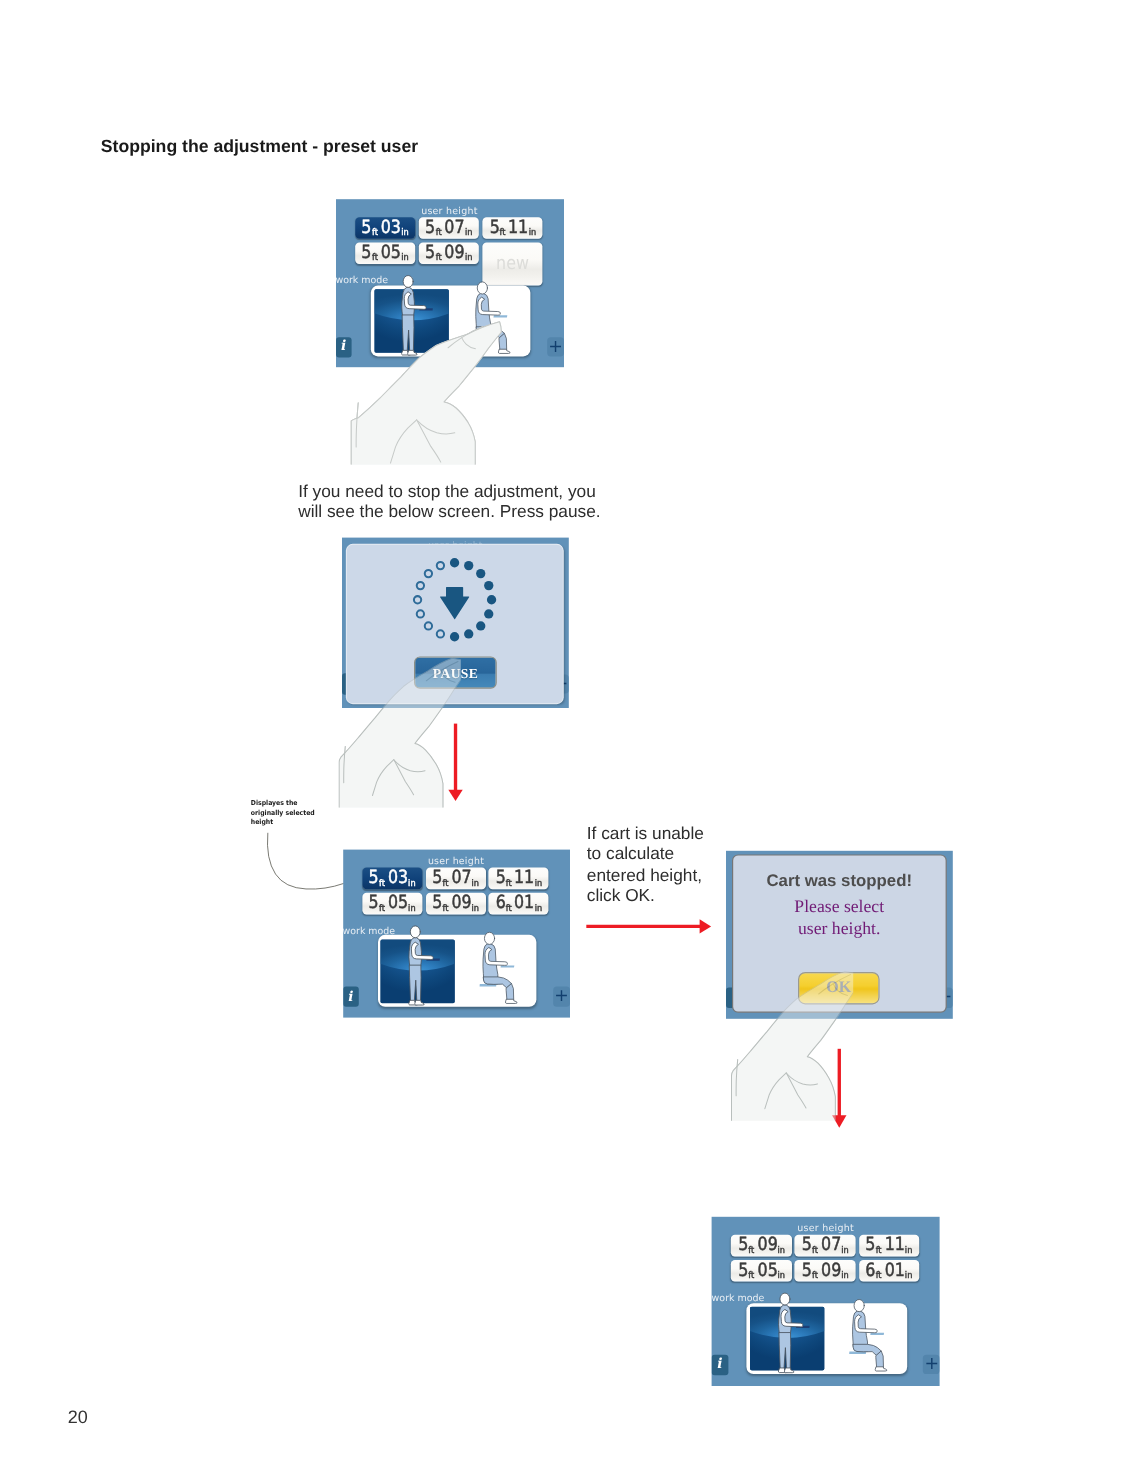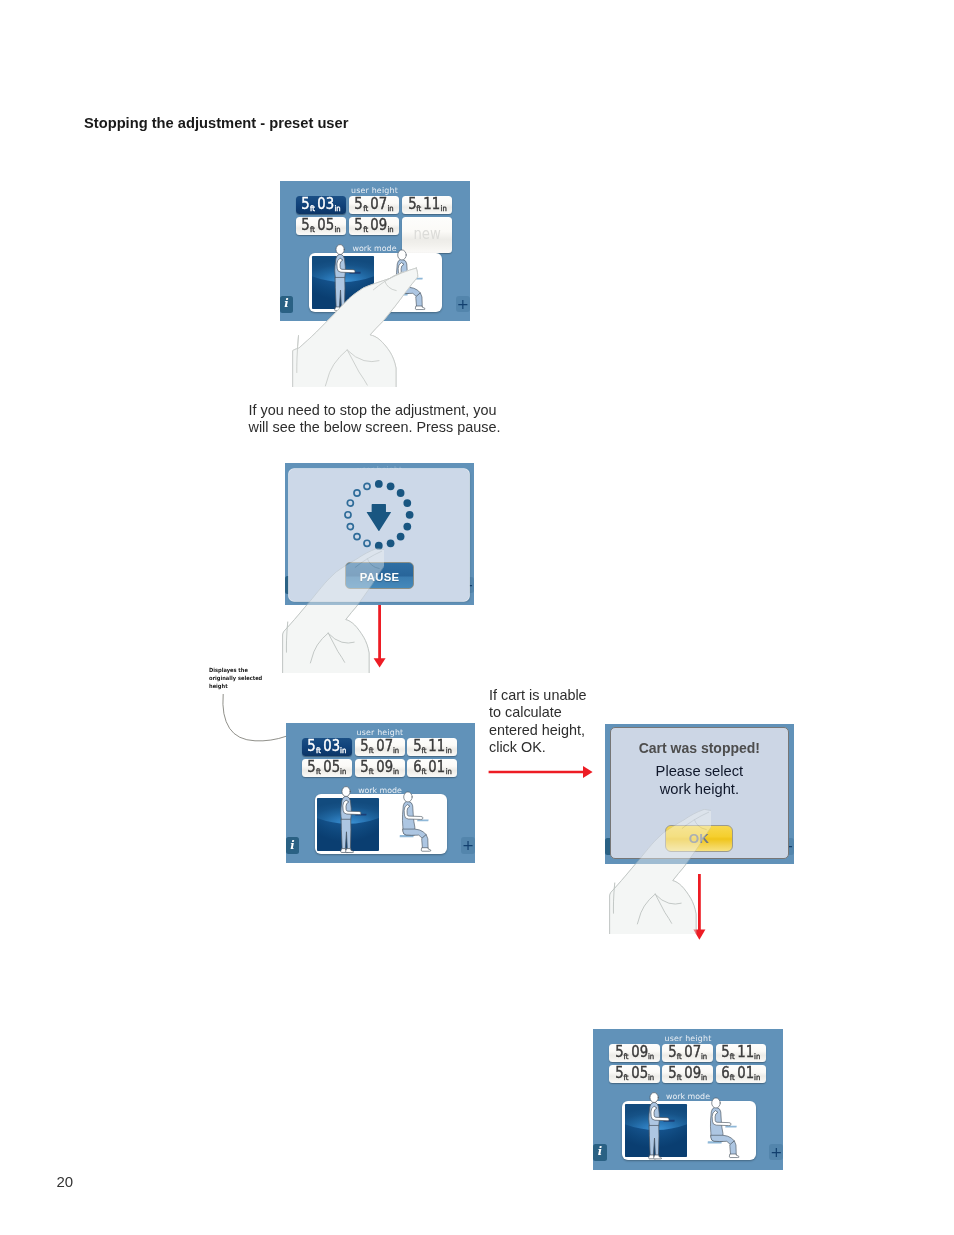--- a/index.html
+++ b/index.html
@@ -4,59 +4,59 @@
 <style>
   html,body{margin:0;padding:0;}
   body{width:954px;height:1235px;background:#fff;font-family:"Liberation Sans",sans-serif;position:relative;overflow:hidden;}
   .page{position:absolute;left:0;top:0;width:954px;height:1235px;}
   .abs{position:absolute;}
   h1.title{position:absolute;left:84px;top:78px;margin:0;font-size:17.5px;font-weight:bold;color:#aab824;letter-spacing:0.1px;}
   .subtitle{position:absolute;left:84px;top:115px;margin:0;font-size:14.7px;font-weight:bold;color:#1a1a1a;}
   .body-text{position:absolute;font-size:14.4px;color:#2d2d2d;line-height:17.4px;}
 
   
-  .screen{position:absolute;background:#6192b9;overflow:hidden;margin-top:15px;}
+  .screen{position:absolute;background:#6192b9;overflow:hidden;}
   .screen .uh-label{position:absolute;left:0;right:0;text-align:center;color:#e8eef4;
      font-family:"DejaVu Sans",sans-serif;font-weight:400;letter-spacing:0.2px;}
   .btn-grid{position:absolute;display:flex;flex-wrap:wrap;}
   .hbtn{box-sizing:border-box;display:flex;align-items:center;justify-content:center;
      border-radius:3.5px;position:relative;}
   .hbtn.off{background:linear-gradient(180deg,#fdfdfc 0%,#fbfaf7 40%,#edecE8 62%,#f2f1ed 78%,#fbfaf8 100%);
      box-shadow:0 1px 1.2px rgba(0,0,0,0.3);color:#3b3b3b;}
   .hbtn.on{background:linear-gradient(180deg,#1b4f85 0%,#10427a 50%,#0c3566 100%);
      box-shadow:0 1px 1px rgba(0,0,0,0.35);color:#ffffff;}
   .hbtn .ft,.hbtn .inn{font-size:0.50em;font-weight:400;align-self:flex-end;margin-bottom:0.17em;-webkit-text-stroke:0.35px currentColor;}
   .hbtn .big{font-weight:400;font-family:"DejaVu Sans",sans-serif;font-stretch:condensed;line-height:1;transform:scaleX(0.97);transform-origin:center;-webkit-text-stroke:0.4px currentColor;}
   .hbtn .ft,.hbtn .inn{font-family:"DejaVu Sans",sans-serif;font-stretch:condensed;line-height:1;}
   .hbtn .newtxt{-webkit-text-stroke:0;font-weight:400;}
   .hbtn.muted{color:#dcdcd9;-webkit-text-stroke:0 currentColor;}
-  .wm-label{position:absolute;left:0;right:0;text-align:center;color:#e8eef4;
+  .wm-label{position:absolute;left:0;right:0;text-align:left;color:#e8eef4;
      font-family:"DejaVu Sans",sans-serif;}
   .wm-box{position:absolute;background:#fff;border-radius:6px;box-shadow:0 1px 2px rgba(0,0,0,0.3);}
   .wm-left{position:absolute;left:0;top:0;bottom:0;border-radius:1.5px;
      background:#0b4175;overflow:hidden;}
   .wm-left svg{position:absolute;left:0;top:0;width:100%;height:100%;display:block;}
   .ibtn{position:absolute;background:#2a6184;border-radius:2.5px;display:flex;align-items:center;justify-content:center;
      color:#fff;font-style:italic;font-weight:bold;font-family:"DejaVu Serif",serif;line-height:1;padding-bottom:0.06em;}
   .pbtn{position:absolute;background:#5385ac;border-radius:3px;display:flex;align-items:center;justify-content:center;
      color:#123f6e;font-weight:500;line-height:1;font-family:"DejaVu Sans",sans-serif;}
   .note-text{position:absolute;font-size:5.7px;font-weight:bold;color:#1a1a1a;line-height:8.3px;font-family:"DejaVu Sans",sans-serif;font-stretch:condensed;}
 
   .modal-panel{position:absolute;background:#ccd8e8;border-radius:5px;
      box-shadow:0 0 0 0.8px #e6ecf3, 1px 1px 2px rgba(0,0,0,0.22);}
   .pause-btn{position:absolute;box-sizing:border-box;display:flex;align-items:center;justify-content:center;
      color:#fff;font-weight:bold;border-radius:5px;border:1px solid #8c8f86;
      background:linear-gradient(180deg,#2f6fa4 0%,#28659a 52%,#3a7cb0 56%,#4589ba 100%);
      text-shadow:0 1px 1px rgba(0,0,0,0.25);letter-spacing:0.3px;}
   .dlg-box{position:absolute;background:#ccd6e5;border-radius:5px;border:1px solid #767676;box-sizing:border-box;}
   .dlg-title{position:absolute;left:0;right:0;text-align:center;color:#4d4d4d;font-weight:bold;}
-  .dlg-line{position:absolute;left:0;right:0;text-align:center;color:#0f172a;}
+  .dlg-line{position:absolute;left:0;right:0;text-align:center;color:#701a75;font-family:Liberation Serif, serif;}
   .ok-btn{position:absolute;box-sizing:border-box;display:flex;align-items:center;justify-content:center;
      border-radius:6px;border:1.2px solid #9b9a8f;color:#737a85;font-weight:bold;
-     background:linear-gradient(180deg,#f7d84e 0%,#f5cf2e 42%,#f0c51b 52%,#f4d558 80%,#f8e27e 100%);}
+     background:linear-gradient(180deg,#f7d84e 0%,#f5cf2e 42%,#f0c51b 52%,#f4d558 80%,#f8e27e 100%);font-family:Liberation Serif, serif;}
   .pagenum{position:absolute;left:56.5px;top:1173px;font-size:15px;color:#333;}
 </style>
 </head>
 <body>
 
 <div class="page">
 
   <div class="screen" id="screen1" style="left:279.5px;top:166px;width:190px;height:140px;">
       <div class="uh-label" style="top:4.6px;font-size:7.9px;">user height</div>
       <div class="btn-grid" style="left:16.4px;top:14.7px;width:156.40000000000003px;gap:3.2px 2.9px;">
@@ -262,32 +262,32 @@
             <circle cx="24.14" cy="64.64" r="3.05" fill="none" stroke="#2f6c99" stroke-width="1.7"></circle>
             <circle cx="14.08" cy="57.92" r="3.05" fill="none" stroke="#2f6c99" stroke-width="1.7"></circle>
             <circle cx="7.36" cy="47.86" r="3.05" fill="none" stroke="#2f6c99" stroke-width="1.7"></circle>
             <circle cx="5.00" cy="36.00" r="3.05" fill="none" stroke="#2f6c99" stroke-width="1.7"></circle>
             <circle cx="7.36" cy="24.14" r="3.05" fill="none" stroke="#2f6c99" stroke-width="1.7"></circle>
             <circle cx="14.08" cy="14.08" r="3.05" fill="none" stroke="#2f6c99" stroke-width="1.7"></circle>
             <circle cx="24.14" cy="7.36" r="3.05" fill="none" stroke="#2f6c99" stroke-width="1.7"></circle>
             <path d="M29.4 25.2 L42.6 25.2 Q43.2 25.2 43.2 25.8 L43.2 33.2 L47.9 33.2 Q48.5 33.2 48.2 33.8 L36.4 52.2 Q36.1 52.6 35.8 52.2 L23.9 33.8 Q23.6 33.2 24.2 33.2 L28.8 33.2 L28.8 25.8 Q28.8 25.2 29.4 25.2 Z" fill="#195681"></path>
           </svg>
         </div>
-        <div class="pause-btn" style="left:55.904210526315794px;top:92.80894736842104px;width:68.4378947368421px;height:27.653684210526315px;font-size:11.34px;padding-top:2.3873684210526314px;">PAUSE</div>
+        <div class="pause-btn" style="left:55.904210526315794px;top:92.80894736842104px;width:68.4378947368421px;height:27.653684210526315px;font-size:11.34px;padding-top:2.3873684210526314px;font-family:Liberation Serif, serif;">PAUSE</div>
       </div>
     </div>
 
   <div class="screen" id="screen4" style="left:605px;top:709px;width:189px;height:140px;">
       <div class="uh-label" style="top:2.486842105263158px;font-size:7.56px;opacity:0.22;">user height</div>
       <div class="ibtn" style="left:0px;top:113.89736842105263px;width:13.727368421052631px;height:16.910526315789472px;font-size:11.538947368421052px;">i</div>
       <div class="pbtn" style="left:175.4715789473684px;top:114.39473684210526px;width:13.926315789473684px;height:16.313684210526315px;font-size:14.423684210526316px;">+</div>
       <div class="dlg-box" style="left:4.973684210526316px;top:3.1831578947368424px;right:5.272105263157894px;bottom:5.3715789473684215px;">
      <div class="dlg-title" style="top:12.13578947368421px;font-size:14px;">Cart was stopped!</div>
      <div class="dlg-line" style="top:34.81578947368421px;font-size:14.722105263157895px;">Please select</div>
-     <div class="dlg-line" style="top:52.52210526315789px;font-size:14.722105263157895px;">work height.</div>
+     <div class="dlg-line" style="top:52.52210526315789px;font-size:14.722105263157895px;">user height.</div>
      <div class="ok-btn" style="left:53.61631578947368px;top:96.68842105263158px;width:68.63684210526316px;height:26.857894736842105px;font-size:13.428947368421053px;">OK</div>
      </div>
     </div>
 
   <div class="screen" id="screen3" style="left:285.5px;top:708px;width:189px;height:140px;">
       <div class="uh-label" style="top:4.57578947368421px;font-size:7.858421052631579px;">user height</div>
       <div class="btn-grid" style="left:16.313684210526315px;top:14.622631578947367px;width:155.57684210526315px;gap:3.1831578947368424px 2.884736842105263px;">
         <div class="hbtn on" style="width:49.93578947368421px;height:17.905263157894737px;font-size:15.12px;">
           <span class="big">5</span>
           <span class="ft">ft</span>

